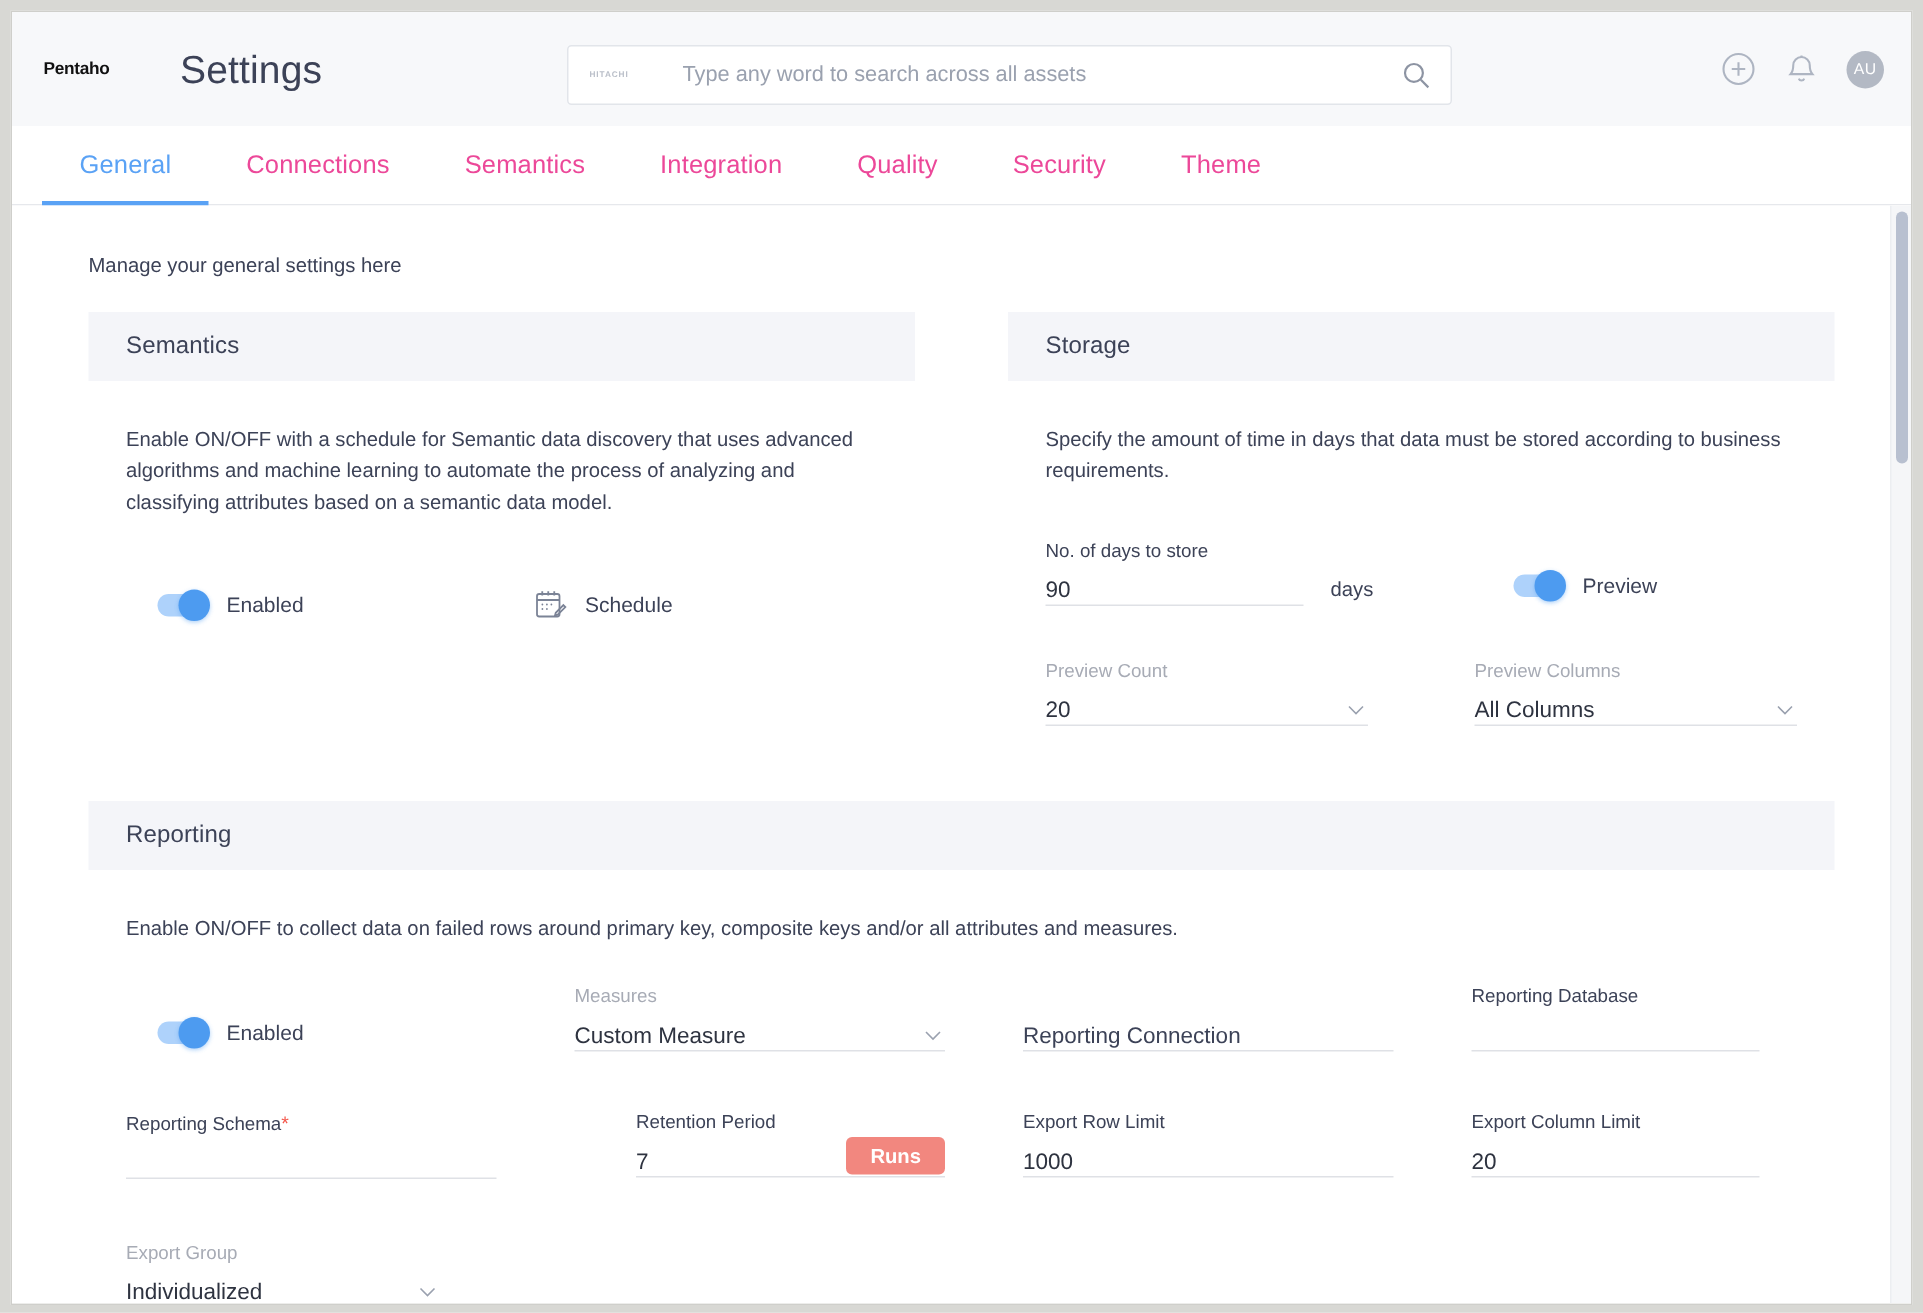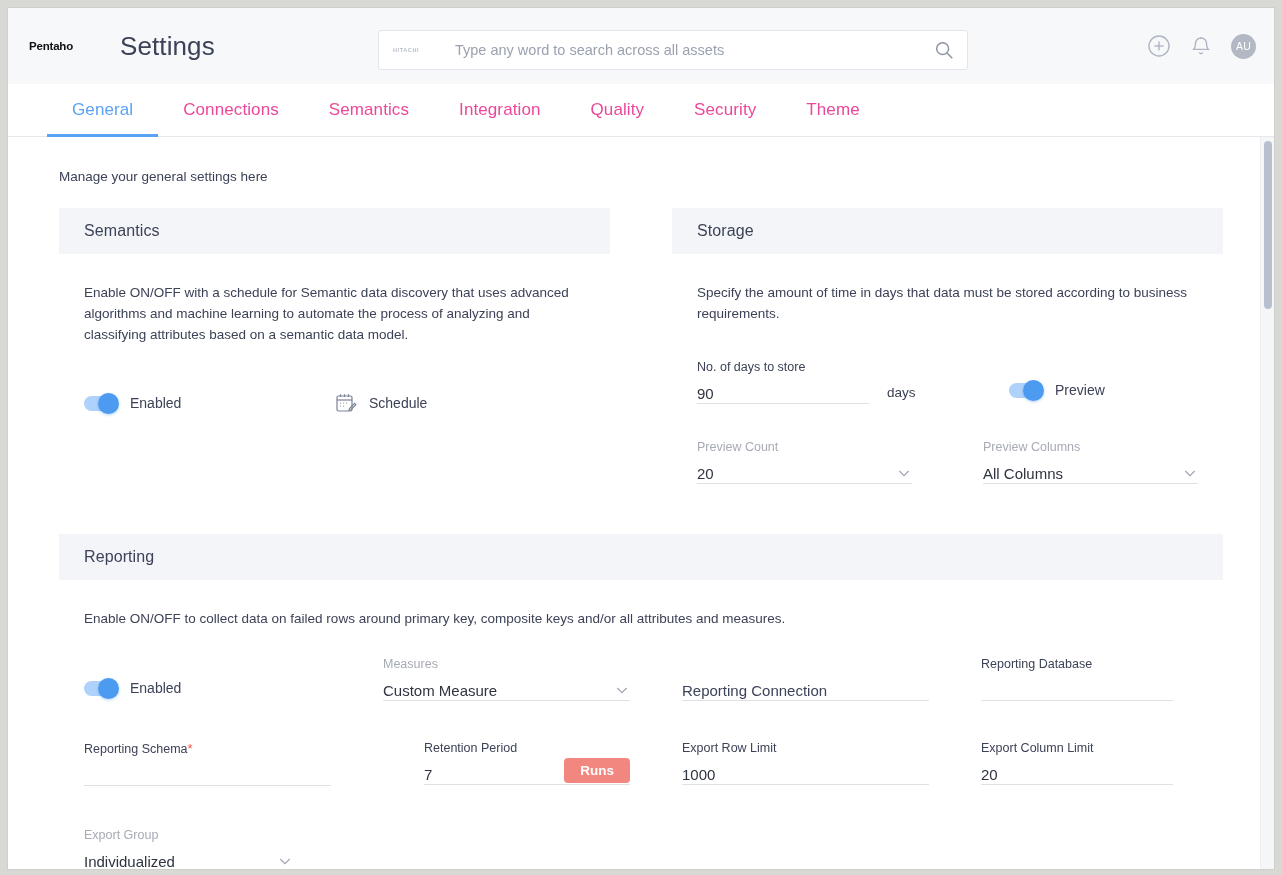--- a/index.html
+++ b/index.html
@@ -113,21 +113,21 @@
     letter-spacing: 0.3px;
   }
 
   
   .tabs {
     height: 53px;
     background: #ffffff;
     border-bottom: 1px solid #e6e8ec;
     display: flex;
     align-items: stretch;
-    padding-left: 39px;
+    padding-left: 20px;
     flex: 0 0 auto;
   }
   .tab {
     display: flex;
     align-items: center;
     padding: 0 25px;
     font-size: 17px;
     color: #ec4899;
     cursor: pointer;
     position: relative;
@@ -183,20 +183,21 @@
     font-size: 13.5px;
     color: #3c4257;
     line-height: 21px;
   }
 
   
   .toggle-row {
     display: flex;
     align-items: center;
     gap: 13px;
+    margin-left: 21px;
   }
   .toggle {
     width: 33px;
     height: 15px;
     border-radius: 9px;
     background: #aed2fb;
     position: relative;
     cursor: pointer;
     flex: 0 0 auto;
   }

